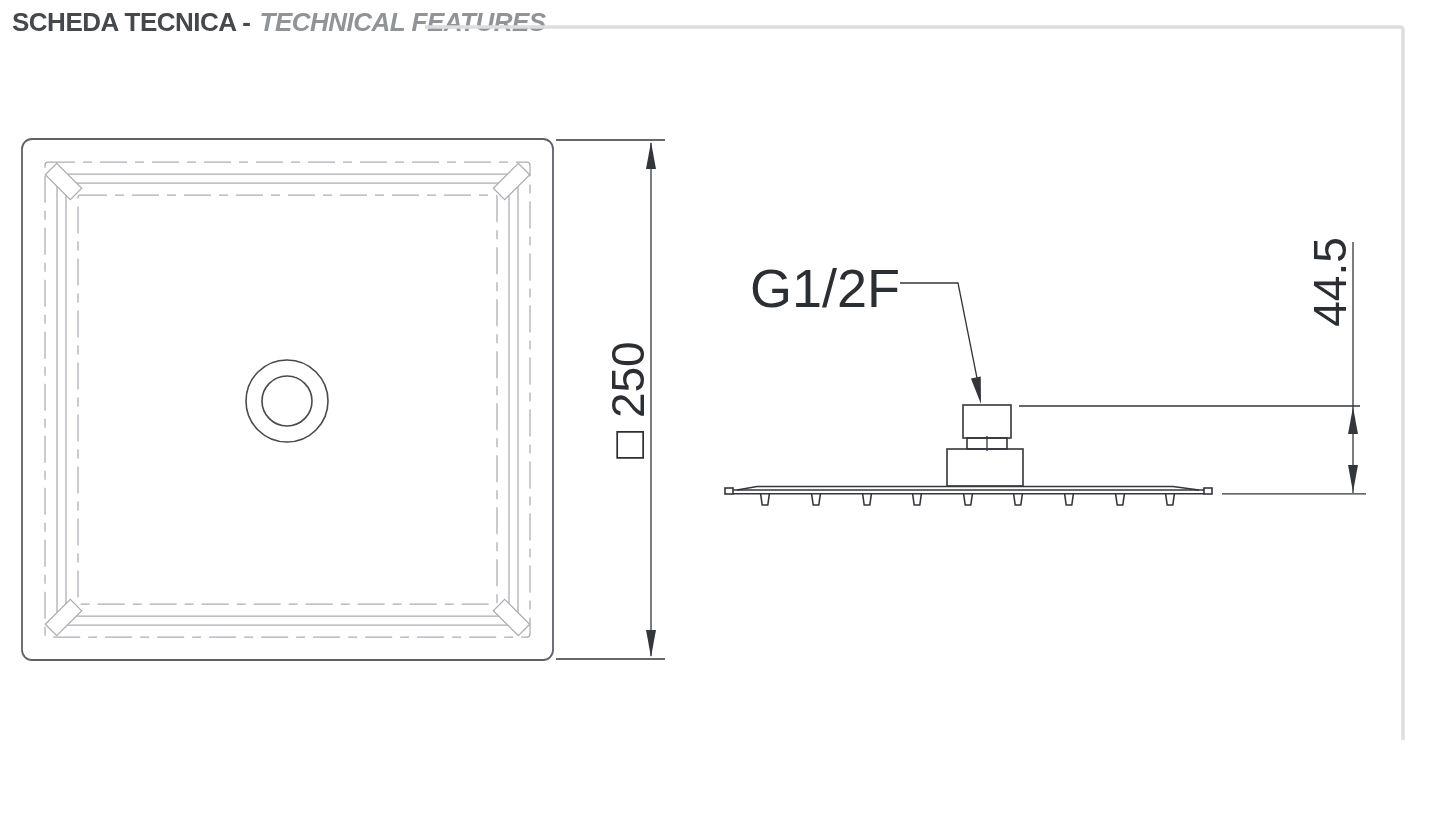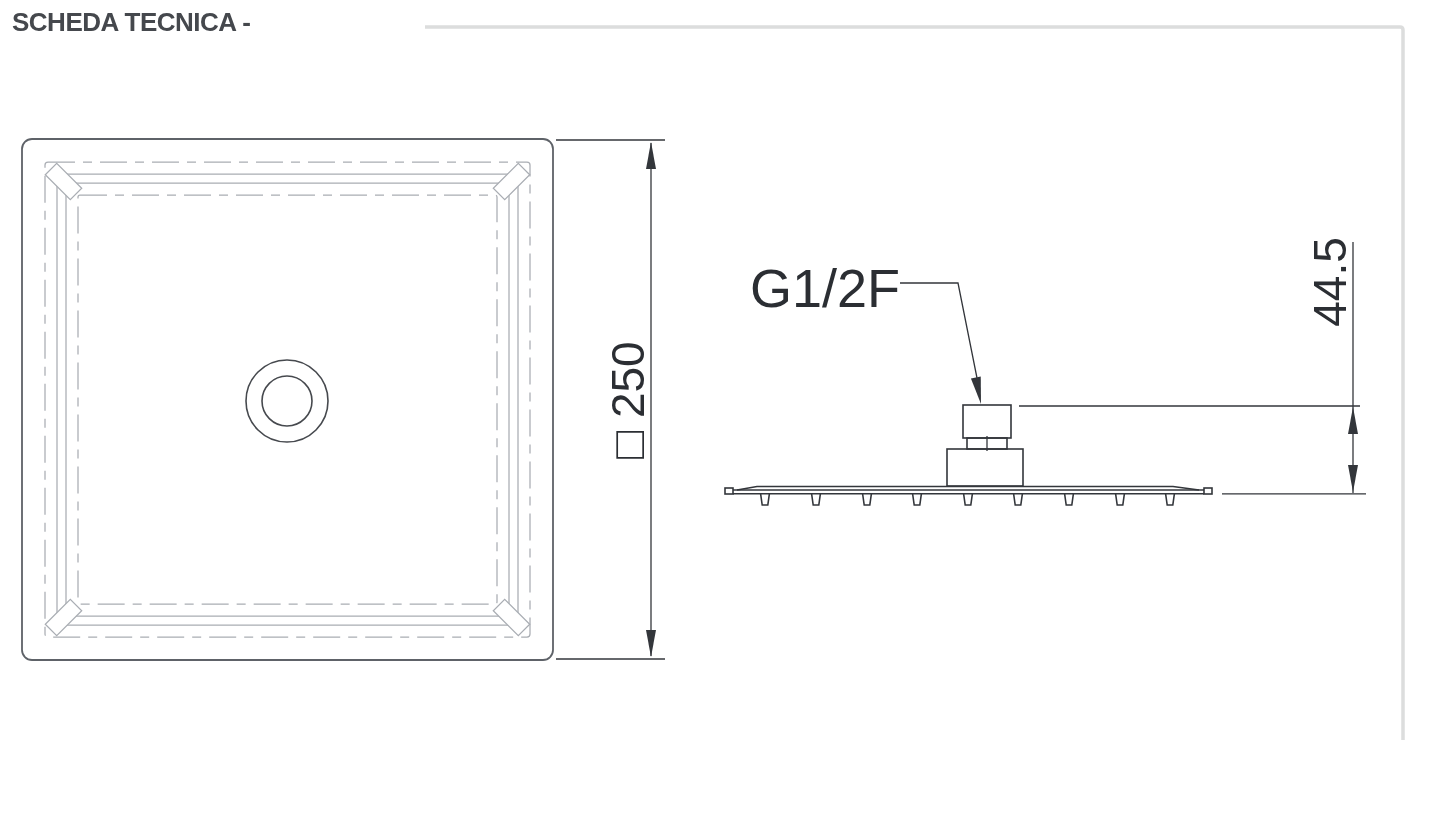--- a/index.html
+++ b/index.html
@@ -52,20 +52,21 @@
     font-size:54px;
   }
 </style>
 </head>
 <body>
 
 <div class="stage">
 
   <div class="sheet-header">
     <span class="t-primary">SCHEDA TECNICA -</span>
+    <span class="t-secondary">TECHNICAL FEATURES</span>
   </div>
 
   <svg width="1432" height="828" viewBox="0 0 1432 828">
     <defs>
       <path id="nozzle" d="M -4.5 -1 L -2.8 11 L 2.8 11 L 4.5 -1"></path>
       <polygon id="corner-tab" points="-18.2,-6.8 -6.8,-18.2 18.2,6.8 6.8,18.2"></polygon>
       <polygon id="dim-arrow" points="0,0 -5,27 5,27"></polygon>
     </defs>
 
     <path class="panel-frame" d="M 425 27 H 1400 Q 1403 27 1403 30 V 793 Q 1403 796 1400 796 H 8"></path>

